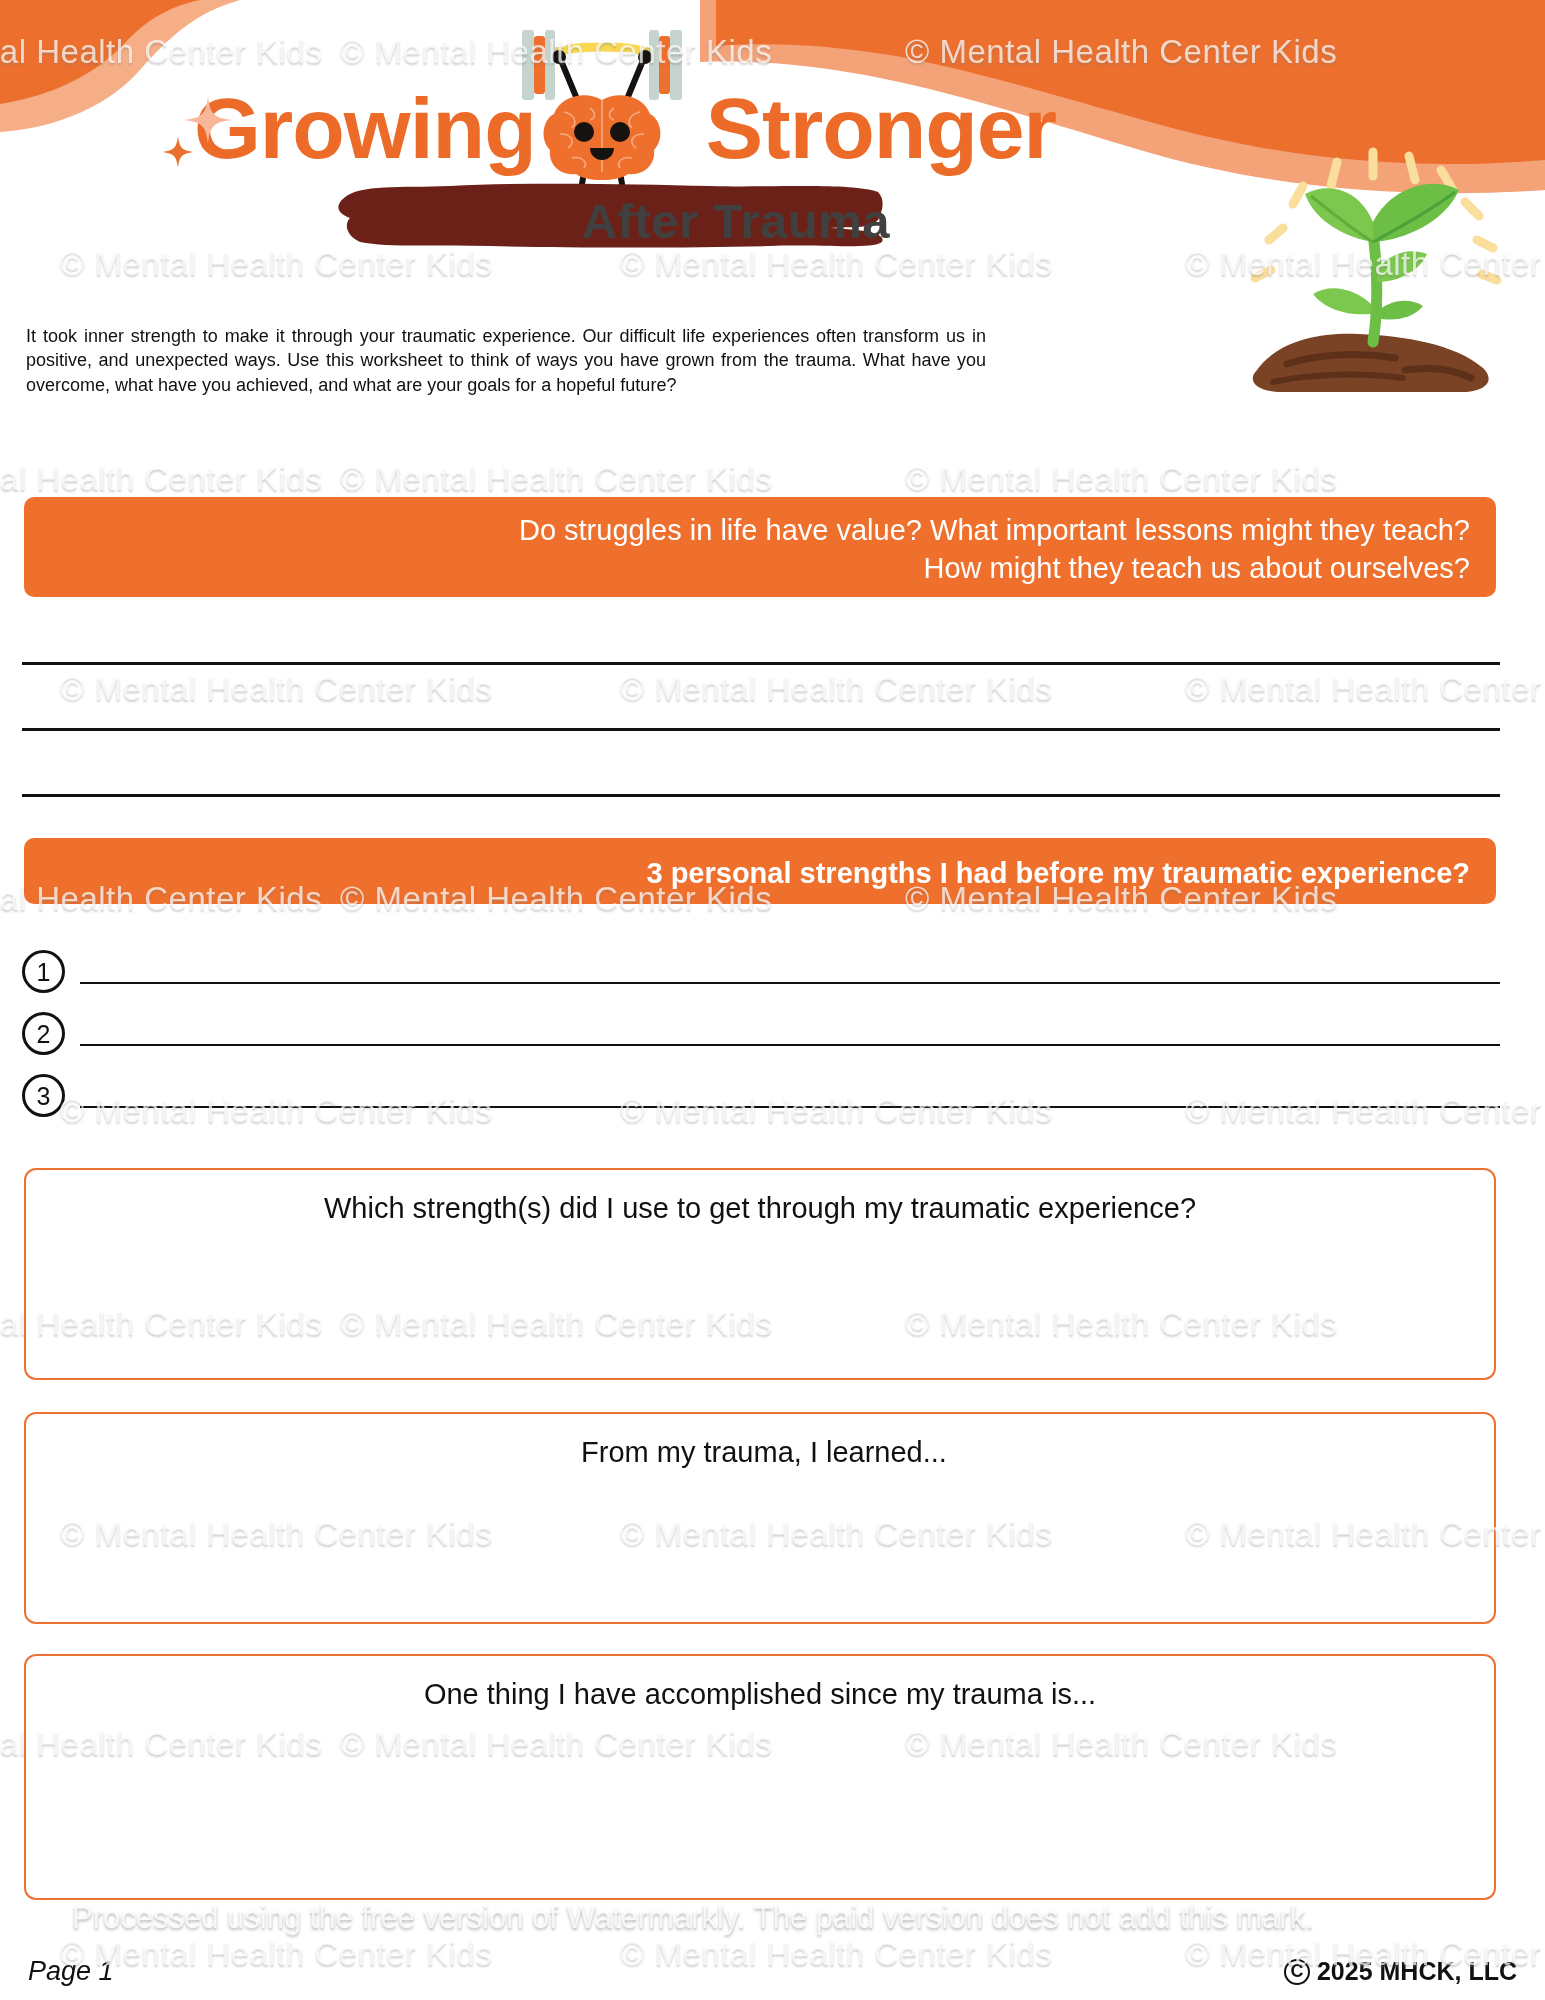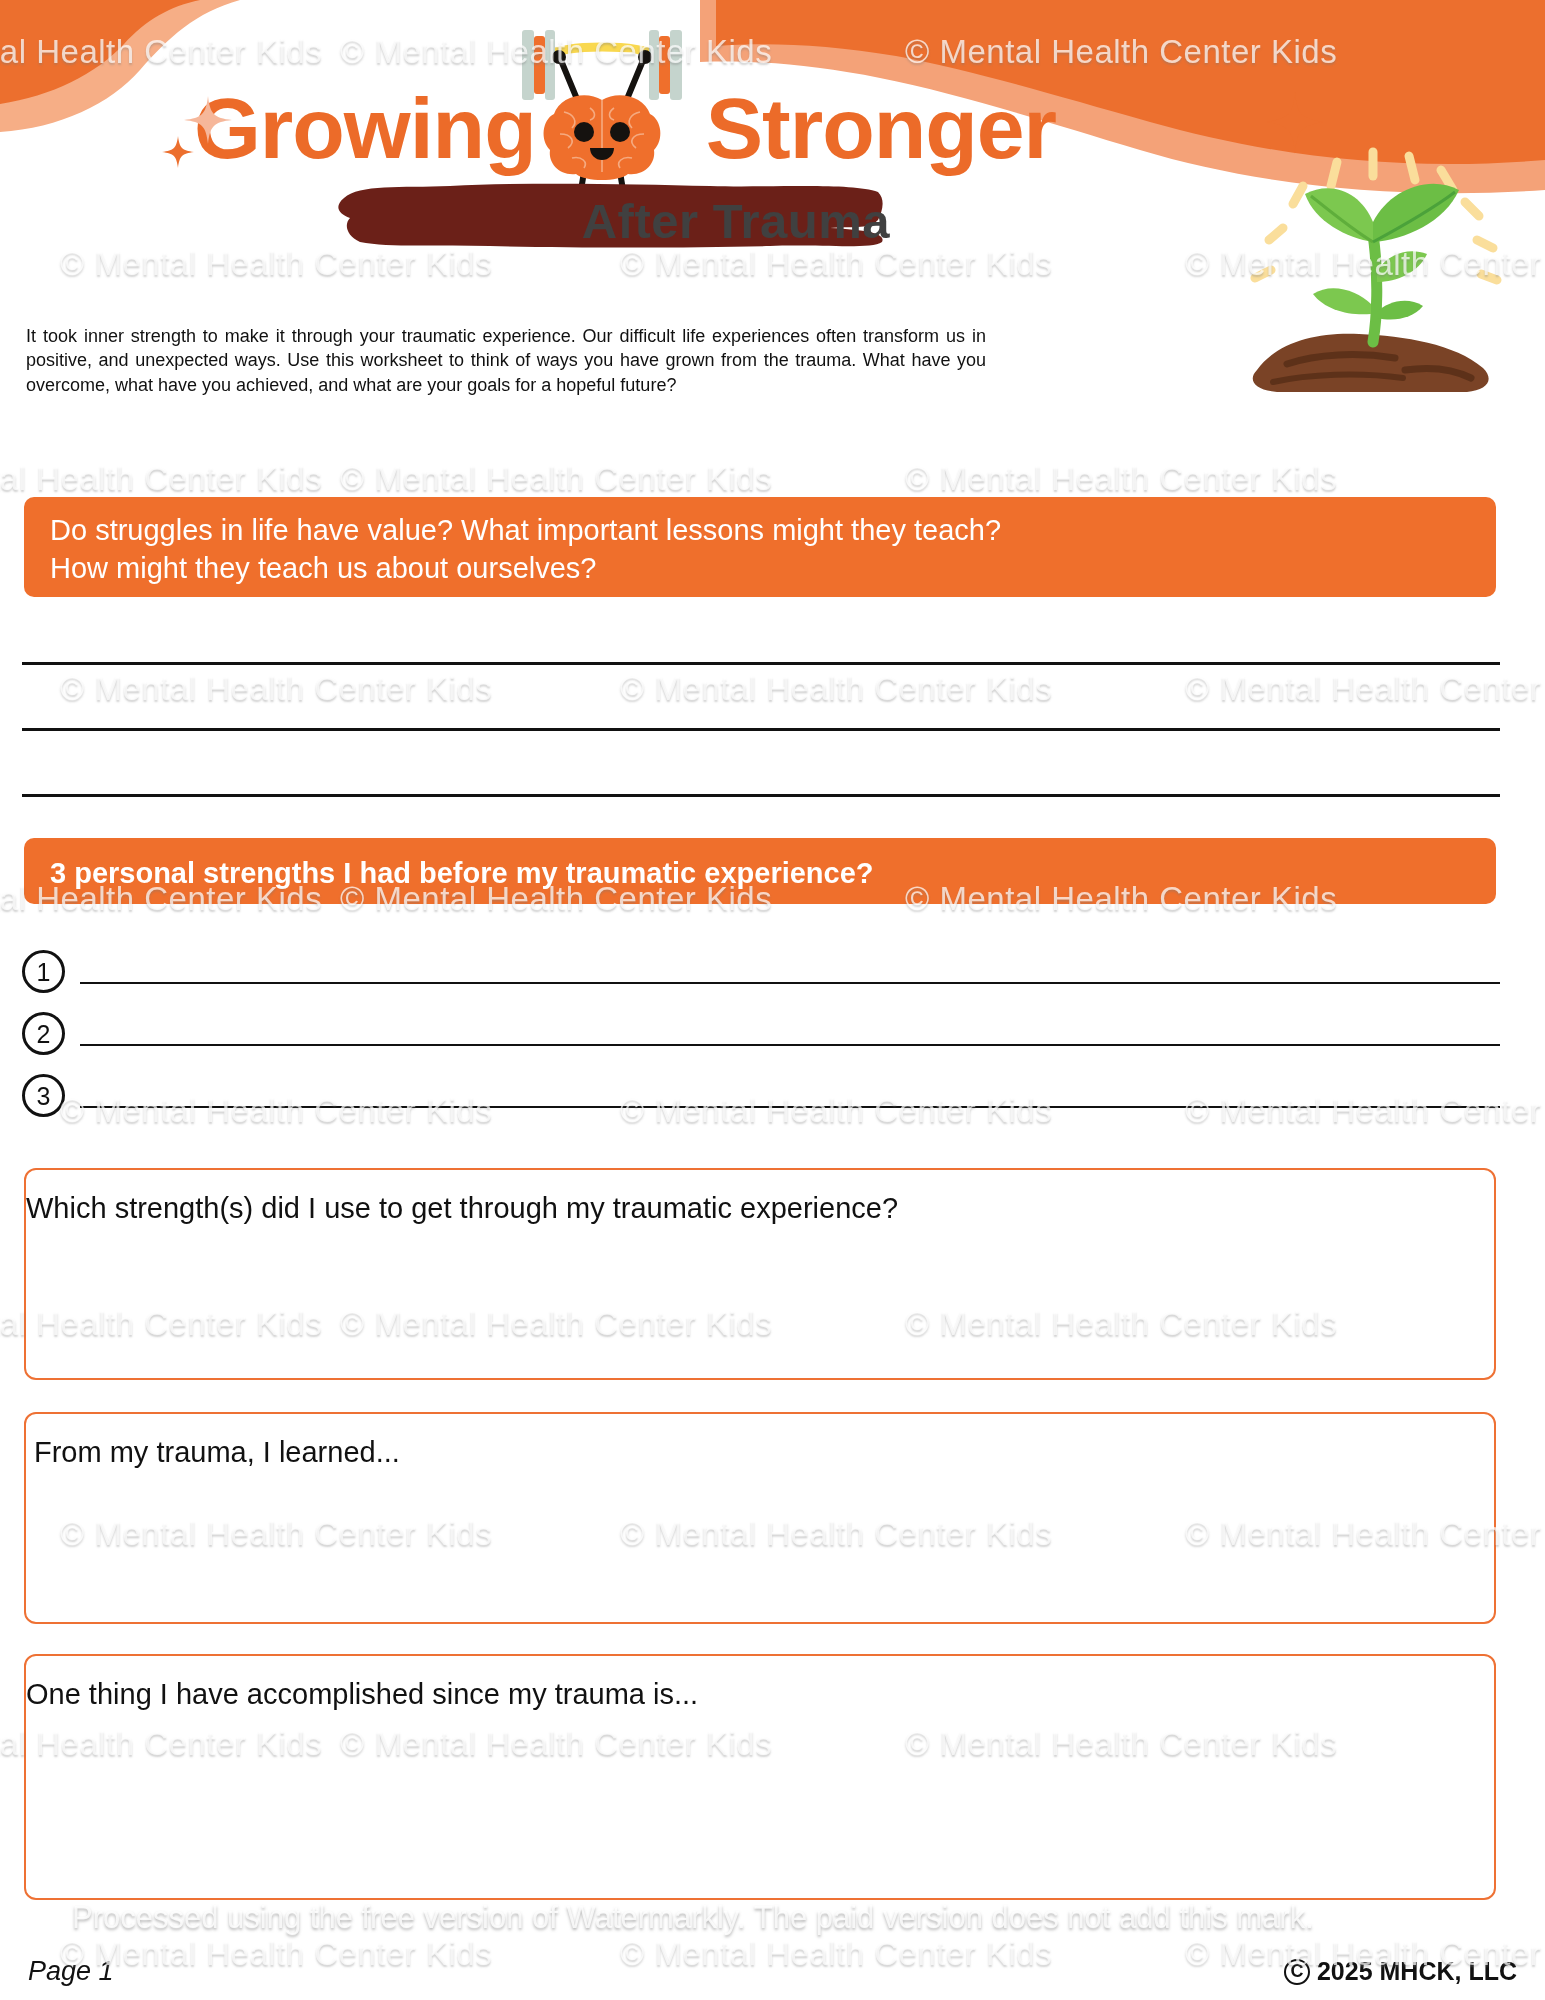--- a/index.html
+++ b/index.html
@@ -94,21 +94,21 @@
   }
 
   
   .banner {
     position: absolute;
     left: 24px;
     width: 1472px;
     background: #ef6f2c;
     border-radius: 10px;
     color: #ffffff;
-    text-align: left;
+    text-align: right;
     font-size: 29px;
     line-height: 1.32;
     padding: 14px 26px;
     z-index: 5;
   }
   .banner-1 { top: 497px; height: 100px; }
   .banner-2 { top: 838px; height: 66px; padding-top: 16px; font-weight: bold; }
 
   
   .rule {
@@ -144,21 +144,21 @@
   
   .answer-box {
     position: absolute;
     left: 24px;
     width: 1472px;
     border: 2.5px solid #ee7134;
     border-radius: 12px;
     z-index: 5;
   }
   .answer-box .abtitle {
-    text-align: left;
+    text-align: center;
     font-size: 29px;
     color: #111;
     padding-top: 22px;
   }
 
   
   .footer-left {
     position: absolute;
     left: 28px;
     top: 1956px;

